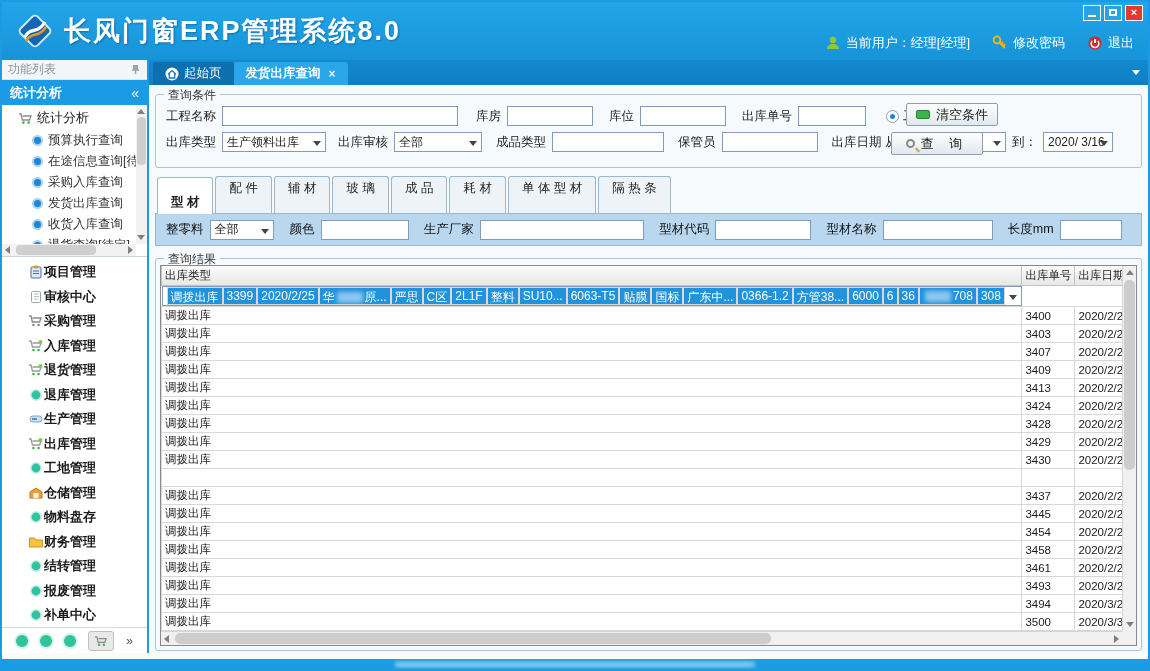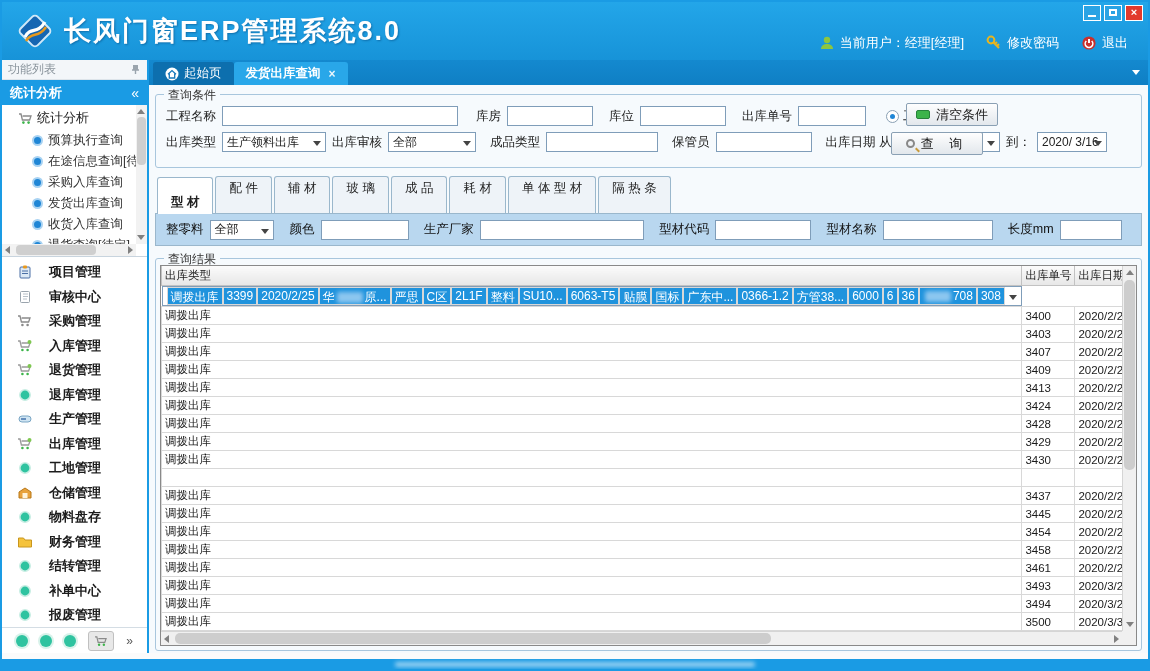--- a/index.html
+++ b/index.html
@@ -8,21 +8,21 @@
 
   
   .titlebar { height:58px; background:linear-gradient(#23a6e9,#1793d8); position:relative; flex:none; display:flex; align-items:center; }
   .logo { margin:4px 10px 0 14px; }
   .app-title { color:#fff; font-size:27px; font-weight:bold; letter-spacing:2px; text-shadow:1px 1px 2px rgba(0,60,110,.45); }
   .win-controls { position:absolute; top:3px; right:5px; display:flex; gap:3px; }
   .wc { width:18px; height:16px; border:1px solid #fff; background:#2aa3e4; color:#fff; font-size:11px; line-height:13px; text-align:center; cursor:pointer; }
   .wc-close { background:#e23a2e; font-weight:bold; }
   .wc-min-bar { display:inline-block; width:8px; height:2px; background:#fff; margin-top:9px; }
   .wc-max-box { display:inline-block; width:8px; height:7px; border:2px solid #fff; margin-top:3px; }
-  .userbar { position:absolute; right:20px; bottom:8px; display:flex; align-items:center; gap:8px; color:#fff; font-size:13px; }
+  .userbar { position:absolute; right:14px; bottom:8px; display:flex; align-items:center; gap:8px; color:#fff; font-size:13px; }
   .userbar .grp { display:flex; align-items:center; gap:5px; margin-left:14px; cursor:pointer; }
 
   
   .frame-body { flex:1; display:flex; min-height:0; }
 
   
   .sidebar { width:147px; flex:none; border-right:2px solid #1a9be4; display:flex; flex-direction:column; background:#fff; }
   .func-header { height:20px; background:#f3f6f9; border-bottom:1px solid #dde4ea; color:#8a949c; font-size:12px; display:flex; align-items:center; padding:0 6px; justify-content:space-between; }
   .stat-header { height:25px; background:#1a9be4; color:#fff; font-size:13px; font-weight:bold; display:flex; align-items:center; padding:0 8px; justify-content:space-between; }
   .stat-header .collapse { font-weight:normal; font-size:14px; cursor:pointer; }
@@ -33,21 +33,21 @@
   .tree-vscroll { position:absolute; right:0; top:0; bottom:12px; width:11px; background:#f2f2f2; }
   .tree-vscroll .thumb { position:absolute; top:12px; left:1px; right:1px; height:48px; background:#cfcfcf; border-radius:4px; }
   .tree-hscroll { position:absolute; left:0; right:11px; bottom:0; height:12px; background:#f2f2f2; }
   .tree-hscroll .thumb { position:absolute; left:14px; top:1px; bottom:1px; width:60%; background:#cfcfcf; border-radius:4px; }
   .arr { width:0; height:0; position:absolute; }
   .arr-up { border-left:4px solid transparent; border-right:4px solid transparent; border-bottom:5px solid #808080; top:4px; left:1px; }
   .arr-down { border-left:4px solid transparent; border-right:4px solid transparent; border-top:5px solid #808080; bottom:4px; left:1px; }
   .arr-left { border-top:4px solid transparent; border-bottom:4px solid transparent; border-right:5px solid #808080; left:3px; top:2px; }
   .arr-right { border-top:4px solid transparent; border-bottom:4px solid transparent; border-left:5px solid #808080; right:3px; top:2px; }
   .menu { flex:1; overflow:hidden; padding-top:3px; }
-  .menu-item { height:24.5px; display:flex; align-items:center; gap:16px; padding-left:15px; font-size:13px; font-weight:bold; color:#1c1c1c; cursor:pointer; }
+  .menu-item { height:24.5px; display:flex; align-items:center; gap:0; padding-left:26px; font-size:13px; font-weight:bold; color:#1c1c1c; cursor:pointer; }
   .menu-footer { height:26px; flex:none; border-top:1px solid #d4dde4; display:flex; align-items:center; justify-content:center; gap:12px; }
   .dot-teal { width:12px; height:12px; border-radius:50%; background:#2fc3a0; box-shadow:0 0 0 2px #d8f2ea; display:inline-block; }
   .footer-cartbtn { width:26px; height:20px; background:#e8e8e8; border:1px solid #c0c0c0; border-radius:3px; display:flex; align-items:center; justify-content:center; cursor:pointer; }
   .chev { color:#555; font-size:12px; cursor:pointer; }
 
   
   .main { flex:1; display:flex; flex-direction:column; min-width:0; background:#f6fafd; }
   .tabbar { height:25px; flex:none; background:linear-gradient(#1489cf,#0f7fc4); display:flex; align-items:flex-end; position:relative; }
   .tab { height:23px; display:flex; align-items:center; gap:5px; padding:0 12px; color:#fff; font-size:12.5px; cursor:pointer; border-radius:3px 3px 0 0; }
   .tab-home { background:#0d6fae; margin-left:4px; }
@@ -304,27 +304,27 @@
           <div class="menu-item">
             <svg width="16" height="14" viewBox="0 0 16 14">
               <circle cx="8" cy="7" r="5.2" fill="#2fc3a0" stroke="#c9eee4" stroke-width="1.6"></circle>
             </svg>
             <span>结转管理</span>
           </div>
           <div class="menu-item">
             <svg width="16" height="14" viewBox="0 0 16 14">
               <circle cx="8" cy="7" r="5.2" fill="#2fc3a0" stroke="#c9eee4" stroke-width="1.6"></circle>
             </svg>
+            <span>报废管理</span>
+          </div>
+          <div class="menu-item">
+            <svg width="16" height="14" viewBox="0 0 16 14">
+              <circle cx="8" cy="7" r="5.2" fill="#2fc3a0" stroke="#c9eee4" stroke-width="1.6"></circle>
+            </svg>
             <span>补单中心</span>
-          </div>
-          <div class="menu-item">
-            <svg width="16" height="14" viewBox="0 0 16 14">
-              <circle cx="8" cy="7" r="5.2" fill="#2fc3a0" stroke="#c9eee4" stroke-width="1.6"></circle>
-            </svg>
-            <span>报废管理</span>
           </div>
         </div>
       <div class="menu-footer">
         <span class="dot-teal"></span>
         <span class="dot-teal"></span>
         <span class="dot-teal"></span>
         <span class="footer-cartbtn">
           <svg width="14" height="12" viewBox="0 0 15 13">
               <path d="M1 2h2l1.4 6h7.2l1.4-4H4.6" fill="none" stroke="#8a8a8a" stroke-width="1.3"></path>
               <circle cx="5.4" cy="10.6" r="1.3" fill="#3cb44a"></circle>
@@ -369,21 +369,21 @@
                 <span>工装</span>
               </span>
             <span class="radio">
                 <span class="rdot"></span>
                 <span>家装</span>
               </span>
           </div>
           <div class="qrow qrow2">
             <span class="lbl">出库类型</span>
             <span class="sel" style="width:104px">生产领料出库</span>
-            <span class="lbl" style="margin-left:0">出库审核</span>
+            <span class="lbl" style="margin-left:6px">出库审核</span>
             <span class="sel" style="width:88px">全部</span>
             <span class="lbl" style="margin-left:8px">成品类型</span>
             <input class="inp" style="width: 112px;" value="">
             <span class="lbl" style="margin-left:8px">保管员</span>
             <input class="inp" style="width: 96px;" value="">
             <span class="lbl" style="margin-left:8px">出库日期 从：</span>
             <span class="sel" style="width:90px">2020/ 2/16</span>
             <span class="lbl">到：</span>
             <span class="sel" style="width:70px">2020/ 3/16</span>
           </div>

